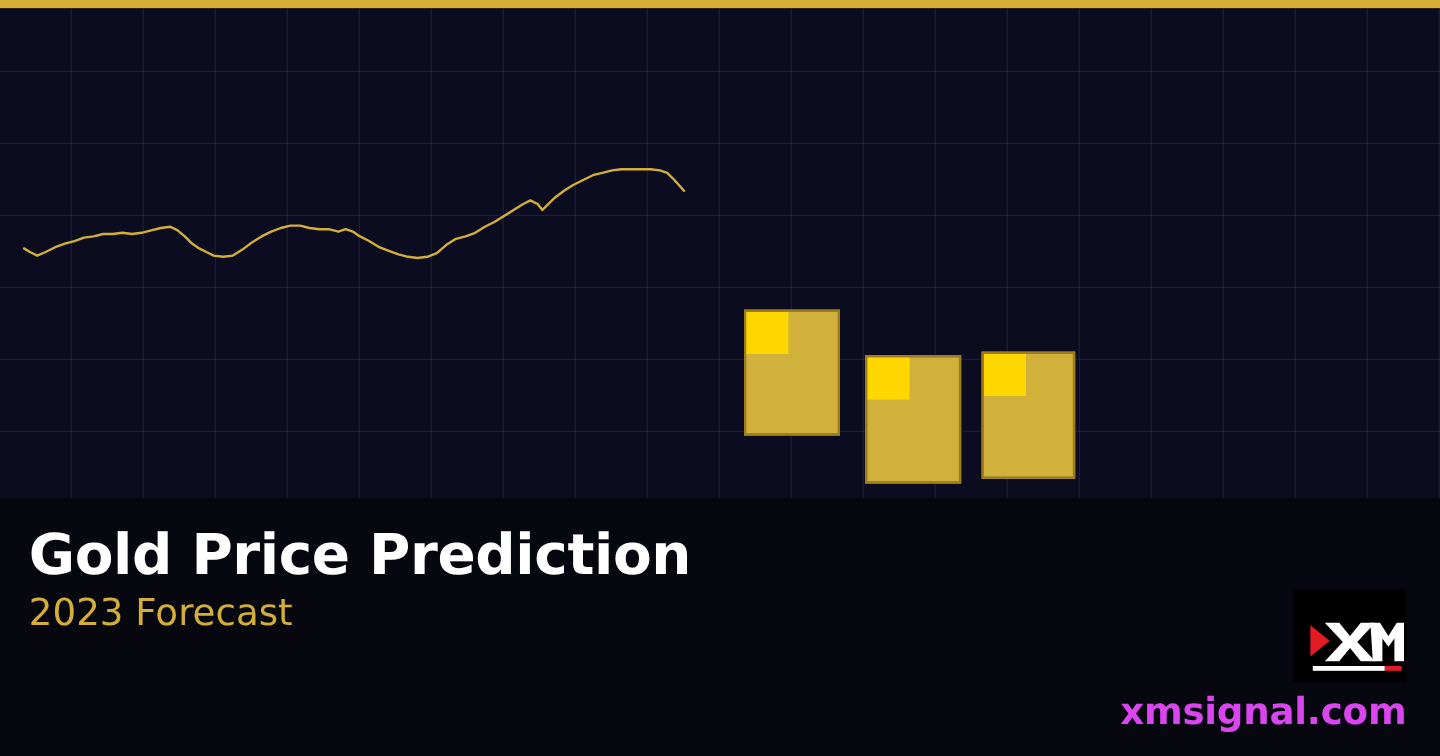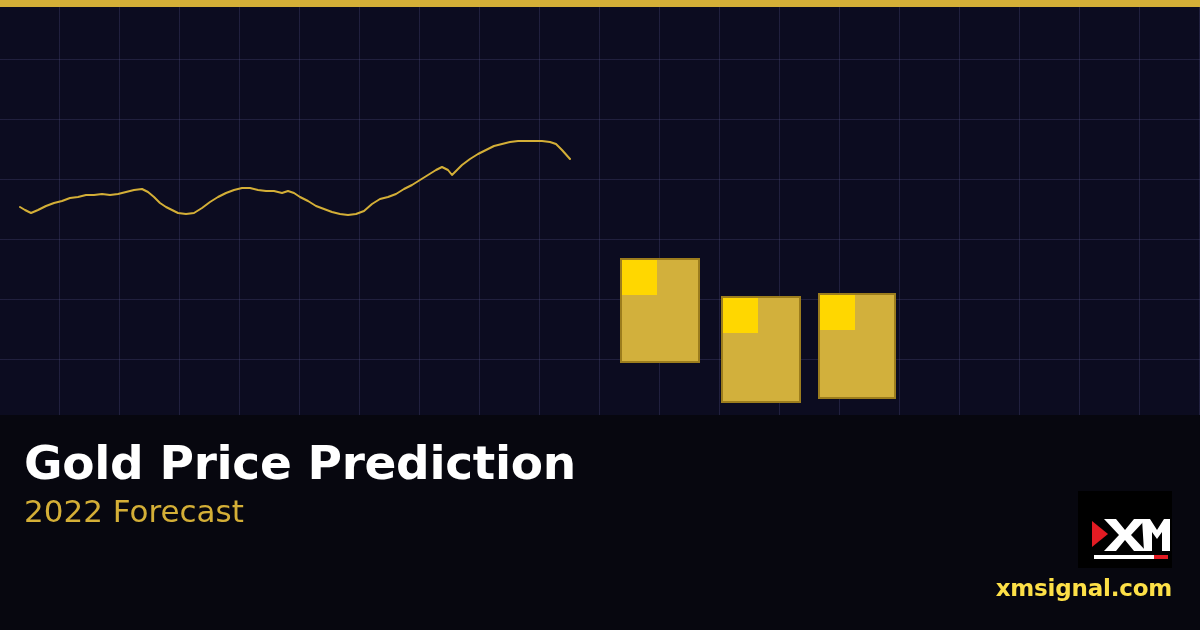--- a/index.html
+++ b/index.html
@@ -117,23 +117,23 @@
     display: block;
     margin-left: auto;
     width: 94px;
     height: 77px;
     background: #000000;
     border-radius: 3px;
   }
   .logo-svg { display: block; width: 94px; height: 77px; }
   .brand-url {
     margin: 7px 0 0 0;
-    font-size: 23px;
+    font-size: 31px;
     font-weight: bold;
-    color: #fde047;
+    color: #d946ef;
     letter-spacing: -0.2px;
     white-space: nowrap;
   }
 </style>
 </head>
 <body>
 
 <div class="canvas">
 
   <div class="top-strip"></div>
@@ -155,21 +155,21 @@
     <div class="forecast-bar" id="bar-3" style="left: 818px; top: 286px; width: 78px; height: 106px; background: rgb(210, 176, 60); border-color: rgb(156, 125, 29);">
       <span class="bar-highlight" style="width: 35px; height: 35px; background: rgb(255, 215, 0);"></span>
     </div>
 
   </div>
 
   <div class="footer">
 
     <div class="title-block">
       <h1 class="main-title">Gold Price Prediction</h1>
-      <p class="subtitle">2022 Forecast</p>
+      <p class="subtitle">2023 Forecast</p>
     </div>
 
     <div class="brand-block">
       <span class="logo-tile">
         <svg class="logo-svg" viewBox="0 0 94 77">
           <rect x="0" y="0" width="94" height="77" fill="#000000"></rect>
           <polygon points="14,30 14,56 30,43" fill="#e31b23"></polygon>
           <polygon points="26,28 38,28 47,39 56,28 68,28 53,44 68,60 56,60 47,49 38,60 26,60 41,44" fill="#ffffff"></polygon>
           <polygon points="64,28 72,28 79,39 86,28 92,28 92,60 84,60 84,41 79,48 74,41 74,60 66,60" fill="#ffffff"></polygon>
           <rect x="16" y="64" width="60" height="4" fill="#ffffff"></rect>

